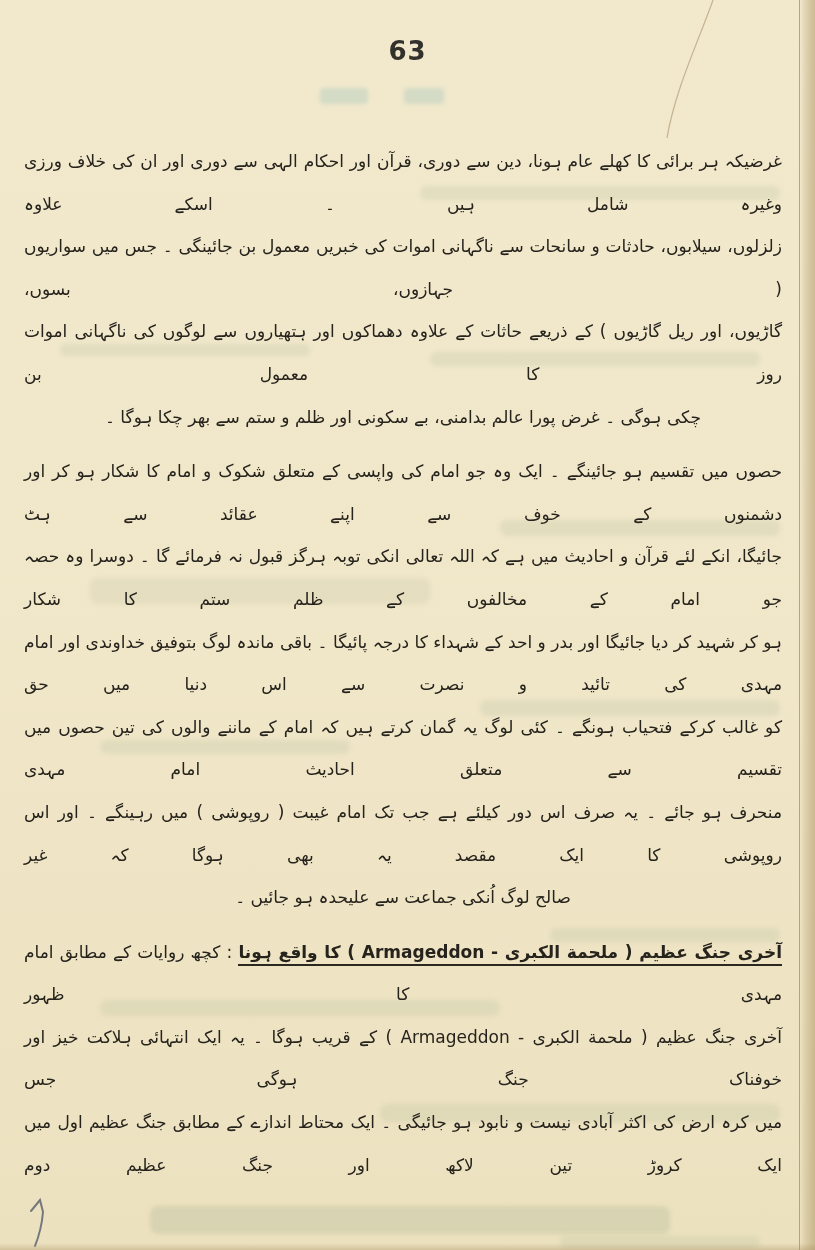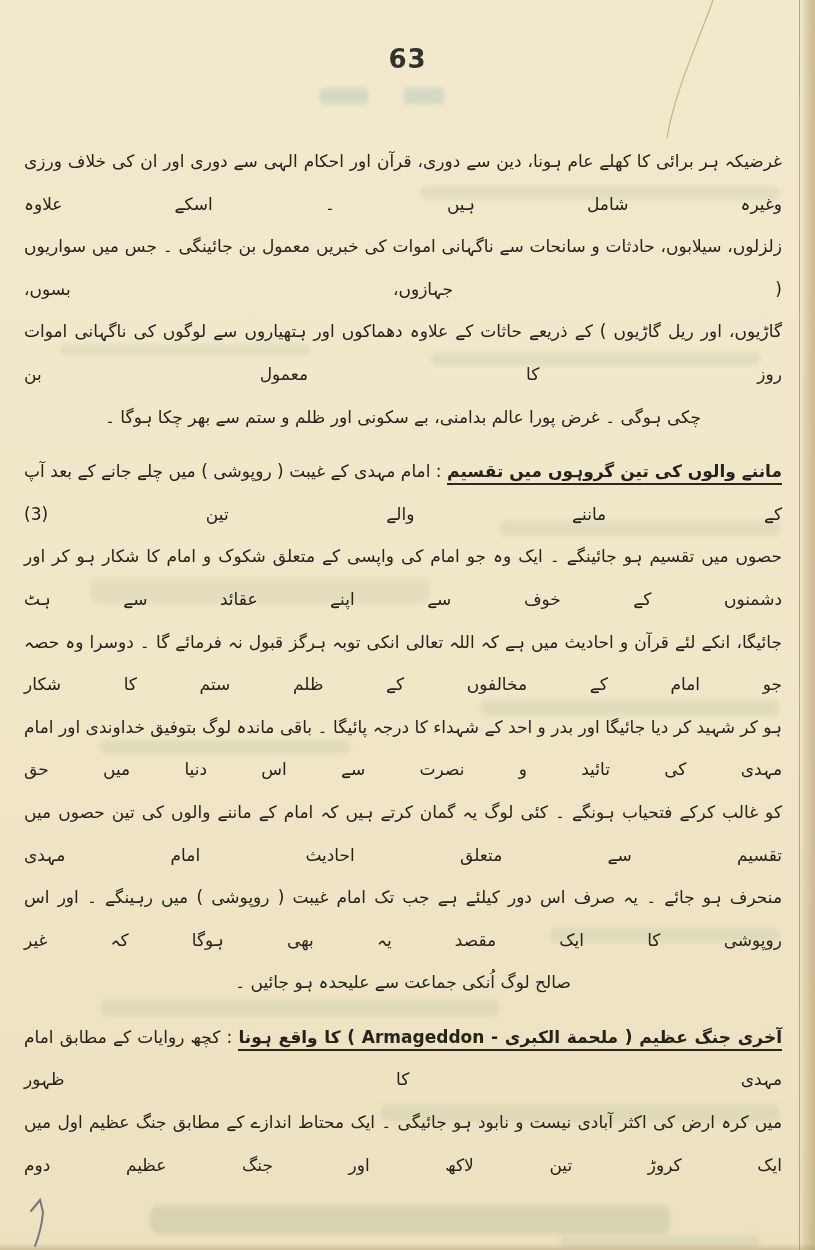--- a/index.html
+++ b/index.html
@@ -16,21 +16,21 @@
   .edge-right {
     position: absolute; top: 0; right: 0; bottom: 0; width: 15px;
     background: linear-gradient(to right, rgba(181,156,106,0) 0%, rgba(181,156,106,0.28) 35%, rgba(166,140,90,0.5) 100%);
     border-left: 1px solid rgba(150,124,78,0.35);
   }
   .edge-bottom {
     position: absolute; left: 0; right: 0; bottom: 0; height: 7px;
     background: linear-gradient(to bottom, rgba(170,145,95,0) 0%, rgba(160,135,88,0.35) 100%);
   }
   .pagenum {
-    position: absolute; top: 44px; left: 0; width: 100%;
+    position: absolute; top: 36px; left: 0; width: 100%;
     text-align: center; font-size: 26px; font-weight: bold;
     letter-spacing: 1px; color: #33312c;
   }
   
   .st-num {
     position: absolute; left: 320px; top: 88px; width: 132px; height: 18px;
     filter: blur(2px); opacity: .55;
   }
   .st-num::before, .st-num::after {
     content: ""; position: absolute; top: 0; height: 16px; border-radius: 3px;
@@ -101,30 +101,30 @@
   <div class="pagenum">63</div>
 
   <div class="content" id="content">
       <div class="para">
         <div class="line">غرضیکہ ہر برائی کا کھلے عام ہونا، دین سے دوری، قرآن اور احکام الہی سے دوری اور ان کی خلاف ورزی وغیرہ شامل ہیں ۔ اسکے علاوہ</div>
         <div class="line">زلزلوں، سیلابوں، حادثات و سانحات سے ناگہانی اموات کی خبریں معمول بن جائینگی ۔ جس میں سواریوں ( جہازوں، بسوں،</div>
         <div class="line">گاڑیوں، اور ریل گاڑیوں ) کے ذریعے حاثات کے علاوہ دھماکوں اور ہتھیاروں سے لوگوں کی ناگہانی اموات روز کا معمول بن</div>
         <div class="line last-center">چکی ہوگی ۔ غرض پورا عالم بدامنی، بے سکونی اور ظلم و ستم سے بھر چکا ہوگا ۔</div>
       </div>
       <div class="para">
-        <div class="line"><span class="u">ماننے والوں کی تین گروہوں میں تقسیم</span> : امام مہدی کے غیبت ( روپوشی ) میں چلے جانے کے بعد آپ کے ماننے والے تین (3)</div>
         <div class="line">حصوں میں تقسیم ہو جائینگے ۔ ایک وہ جو امام کی واپسی کے متعلق شکوک و امام کا شکار ہو کر اور دشمنوں کے خوف سے اپنے عقائد سے ہٹ</div>
         <div class="line">جائیگا، انکے لئے قرآن و احادیث میں ہے کہ اللہ تعالی انکی توبہ ہرگز قبول نہ فرمائے گا ۔ دوسرا وہ حصہ جو امام کے مخالفوں کے ظلم ستم کا شکار</div>
         <div class="line">ہو کر شہید کر دیا جائیگا اور بدر و احد کے شہداء کا درجہ پائیگا ۔ باقی ماندہ لوگ بتوفیق خداوندی اور امام مہدی کی تائید و نصرت سے اس دنیا میں حق</div>
         <div class="line">کو غالب کرکے فتحیاب ہونگے ۔ کئی لوگ یہ گمان کرتے ہیں کہ امام کے ماننے والوں کی تین حصوں میں تقسیم سے متعلق احادیث امام مہدی</div>
         <div class="line">منحرف ہو جائے ۔ یہ صرف اس دور کیلئے ہے جب تک امام غیبت ( روپوشی ) میں رہینگے ۔ اور اس روپوشی کا ایک مقصد یہ بھی ہوگا کہ غیر</div>
         <div class="line last-center">صالح لوگ اُنکی جماعت سے علیحدہ ہو جائیں ۔</div>
       </div>
       <div class="para">
         <div class="line"><span class="u">آخری جنگ عظیم ( ملحمة الکبری - Armageddon ) کا واقع ہونا</span> : کچھ روایات کے مطابق امام مہدی کا ظہور</div>
+        <div class="line">آخری جنگ عظیم ( ملحمة الکبری - Armageddon ) کے قریب ہوگا ۔ یہ ایک انتہائی ہلاکت خیز اور خوفناک جنگ ہوگی جس</div>
         <div class="line">میں کرہ ارض کی اکثر آبادی نیست و نابود ہو جائیگی ۔ ایک محتاط اندازے کے مطابق جنگ عظیم اول میں ایک کروڑ تین لاکھ اور جنگ عظیم دوم</div>
       </div>
     </div>
 
   <svg class="pen-mark" width="44" height="62" viewBox="0 0 44 62">
     <path d="M11 21 L20 10 L23 22 M23 22 C22 34 19 46 15 56" fill="none" stroke="#4c5568" stroke-width="2" stroke-linecap="round" opacity="0.75"></path>
   </svg>
 
   <svg class="hair" width="80" height="140" viewBox="0 0 80 140">
     <path d="M58 0 C44 40 20 90 12 138" fill="none" stroke="rgba(150,124,84,0.5)" stroke-width="1.2"></path>

